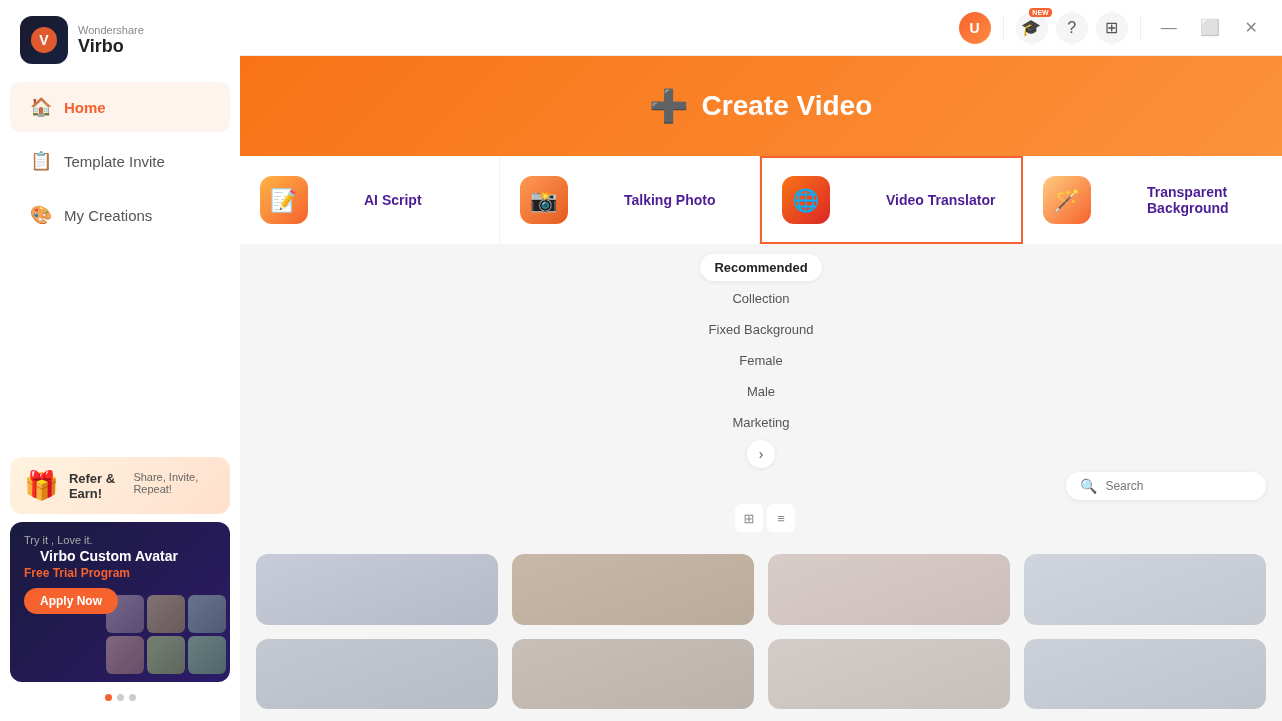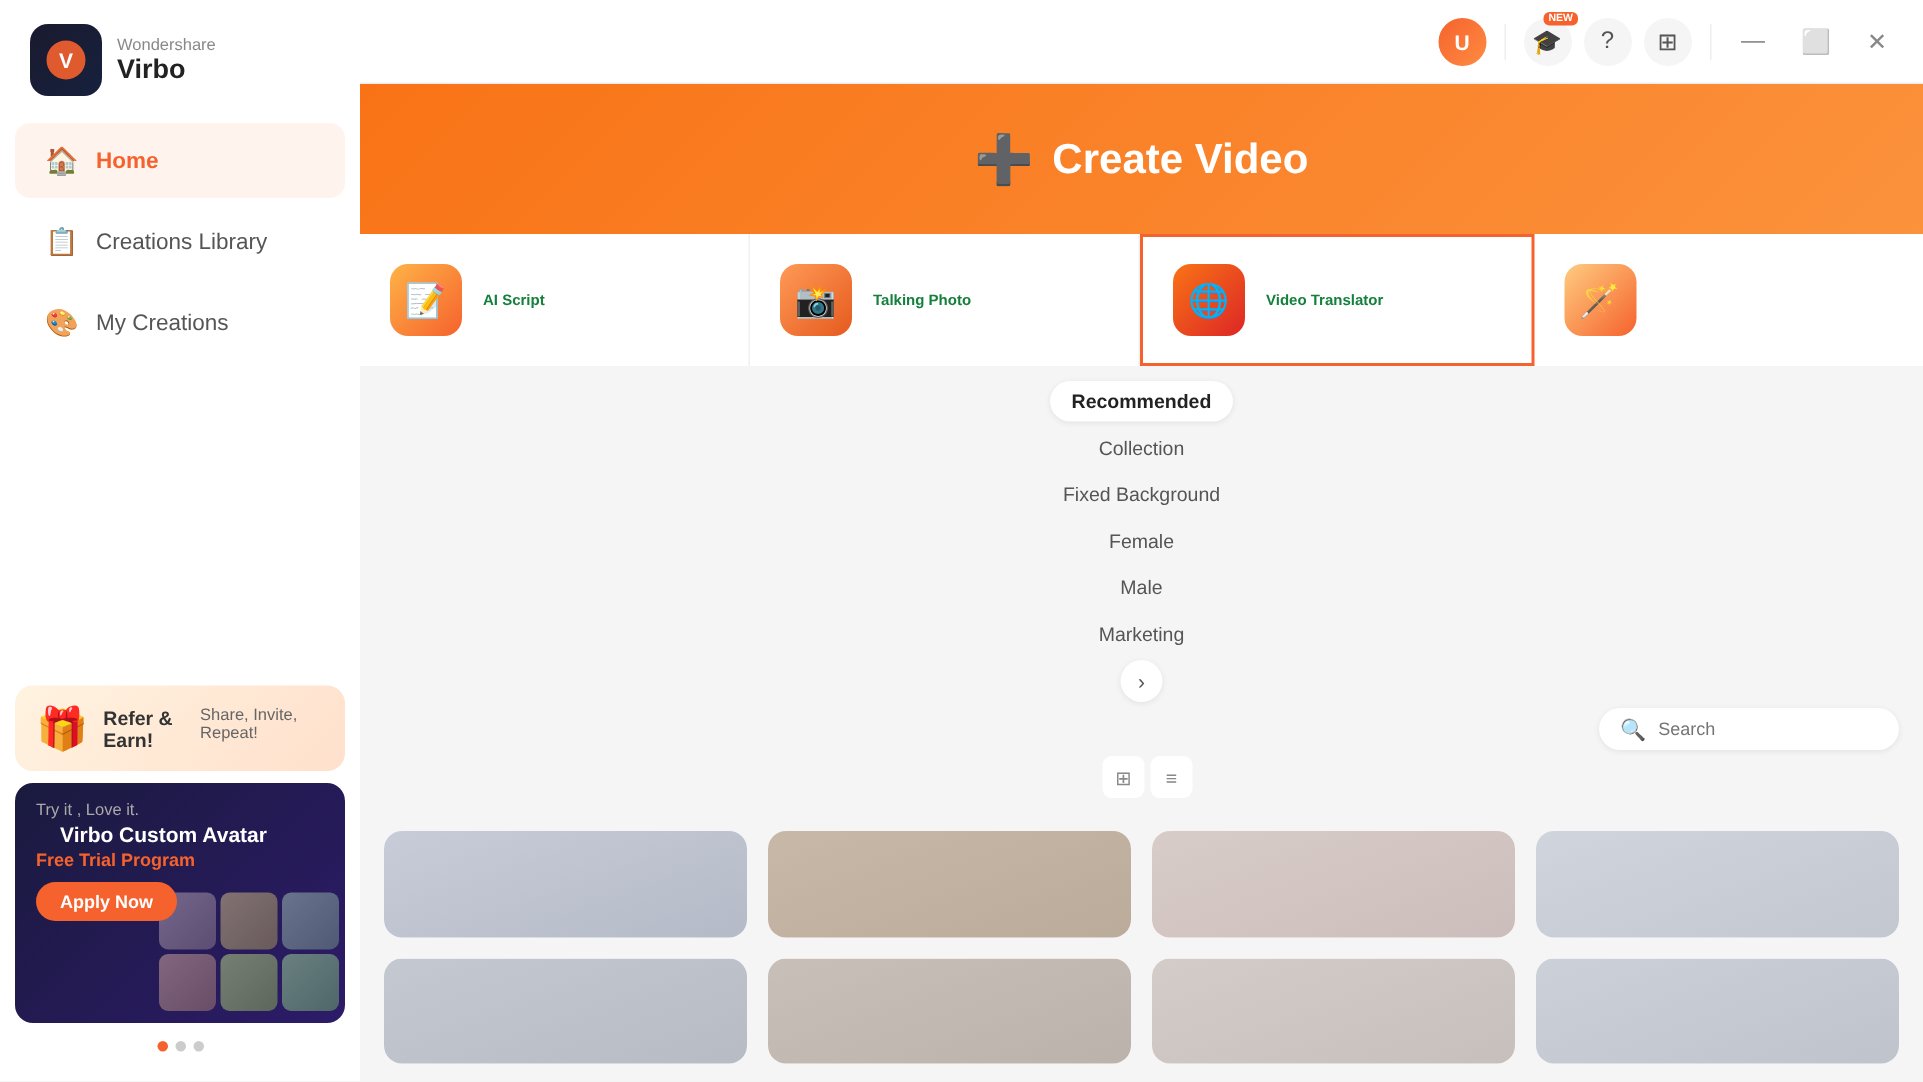--- a/index.html
+++ b/index.html
@@ -226,21 +226,21 @@
       border: 2px solid #f5622d;
     }
     .feature-card-icon {
       width: 48px; height: 48px;
       background: linear-gradient(135deg, #ff9a56, #f5622d);
       border-radius: 12px;
       display: flex; align-items: center; justify-content: center;
       font-size: 22px;
       flex-shrink: 0;
     }
-    .feature-card-label { font-size: 10px; font-weight: 600; color: #15803d; }
+    .feature-card-label { font-size: 14px; font-weight: 600; color: #4c1d95; margin-left: 42px; }
 
     
     .filter-row {
       display: flex;
       align-items: center;
       background: #f5f5f5;
       padding: 10px 16px;
       gap: 4px;
       flex-shrink: 0;
       flex-direction: column;
@@ -373,21 +373,21 @@
       <span class="logo-name">Virbo</span>
     </div>
   </div>
 
   <div class="nav-item active">
     <span class="nav-icon">🏠</span>
     <span>Home</span>
   </div>
   <div class="nav-item">
     <span class="nav-icon">📋</span>
-    <span>Creations Library</span>
+    <span>Template Invite</span>
   </div>
   <div class="nav-item">
     <span class="nav-icon">🎨</span>
     <span>My Creations</span>
   </div>
 
   <div class="sidebar-promos">
 
     <div class="promo-card promo-refer">
       <div class="promo-refer-icon">🎁</div>
@@ -474,20 +474,21 @@
       </div>
       <span class="feature-card-label">Video Translator</span>
     </div>
 
     <div class="feature-card">
       <div class="feature-card-icon" style="background:linear-gradient(135deg,#ffcc80,#f5622d);">
         <svg width="28" height="28" viewBox="0 0 28 28">
             <text y="22" font-size="22">🪄</text>
           </svg>
       </div>
+      <span class="feature-card-label">Transparent Background</span>
     </div>
   </div>
 
   <div class="filter-row">
     <div class="tab active">Recommended</div>
     <div class="tab">Collection</div>
     <div class="tab">Fixed Background</div>
     <div class="tab">Female</div>
     <div class="tab">Male</div>
     <div class="tab">Marketing</div>

